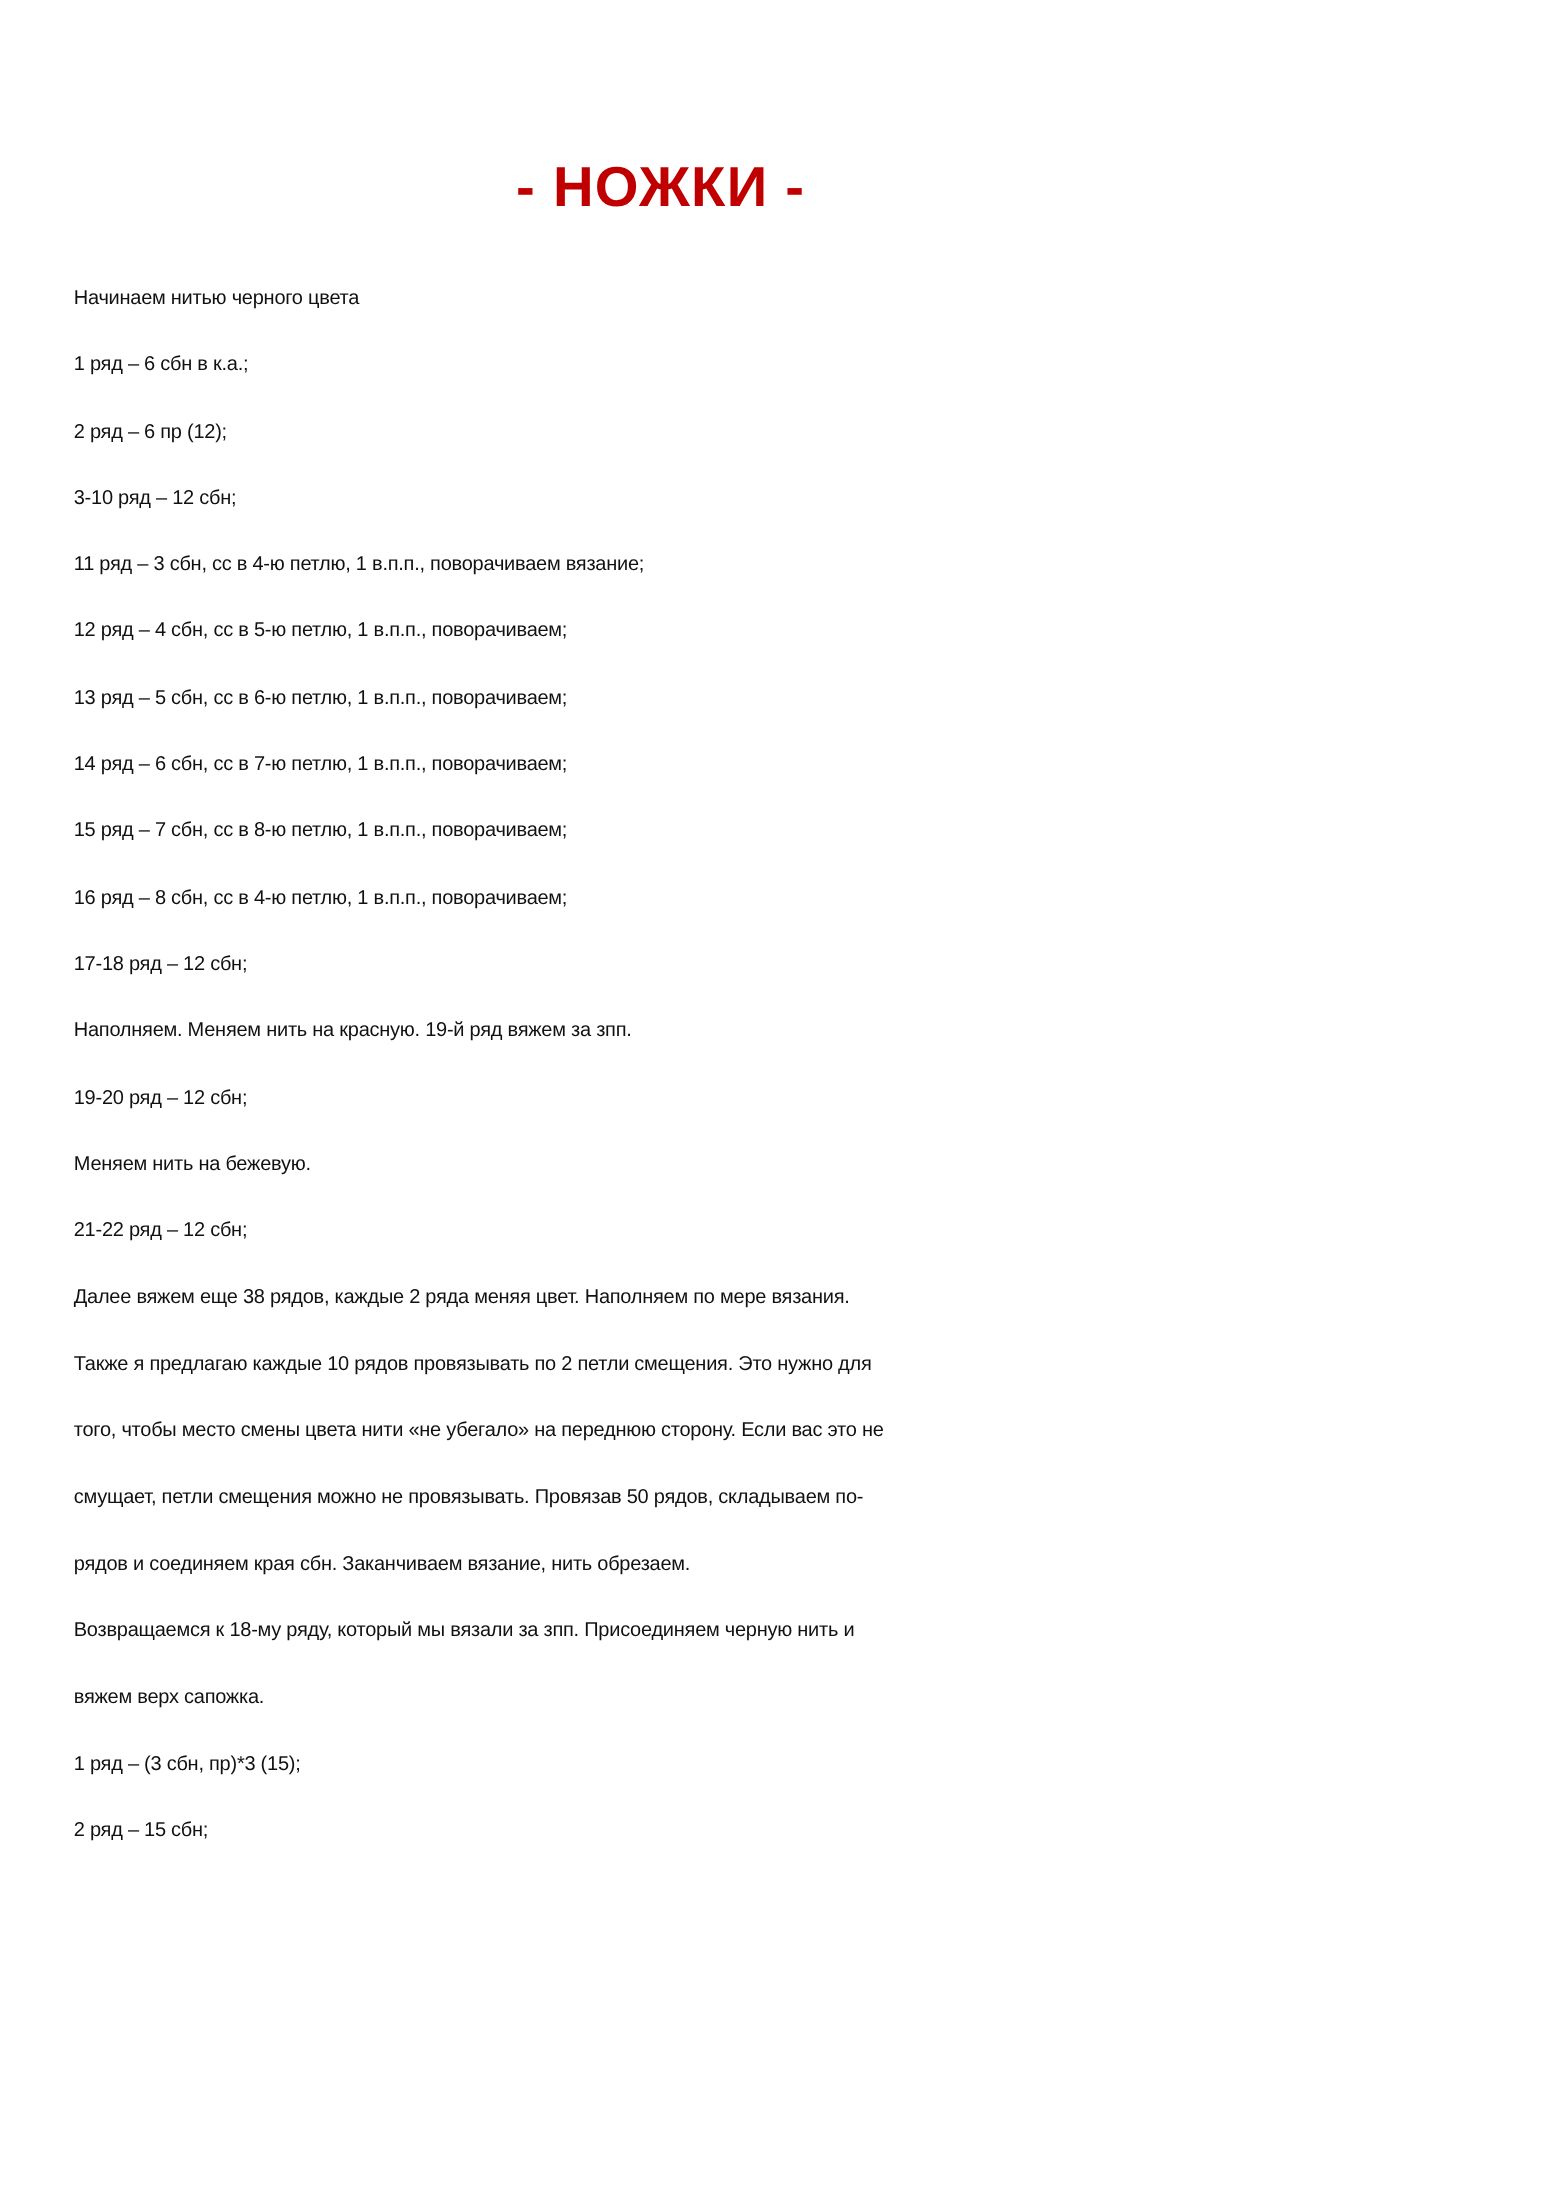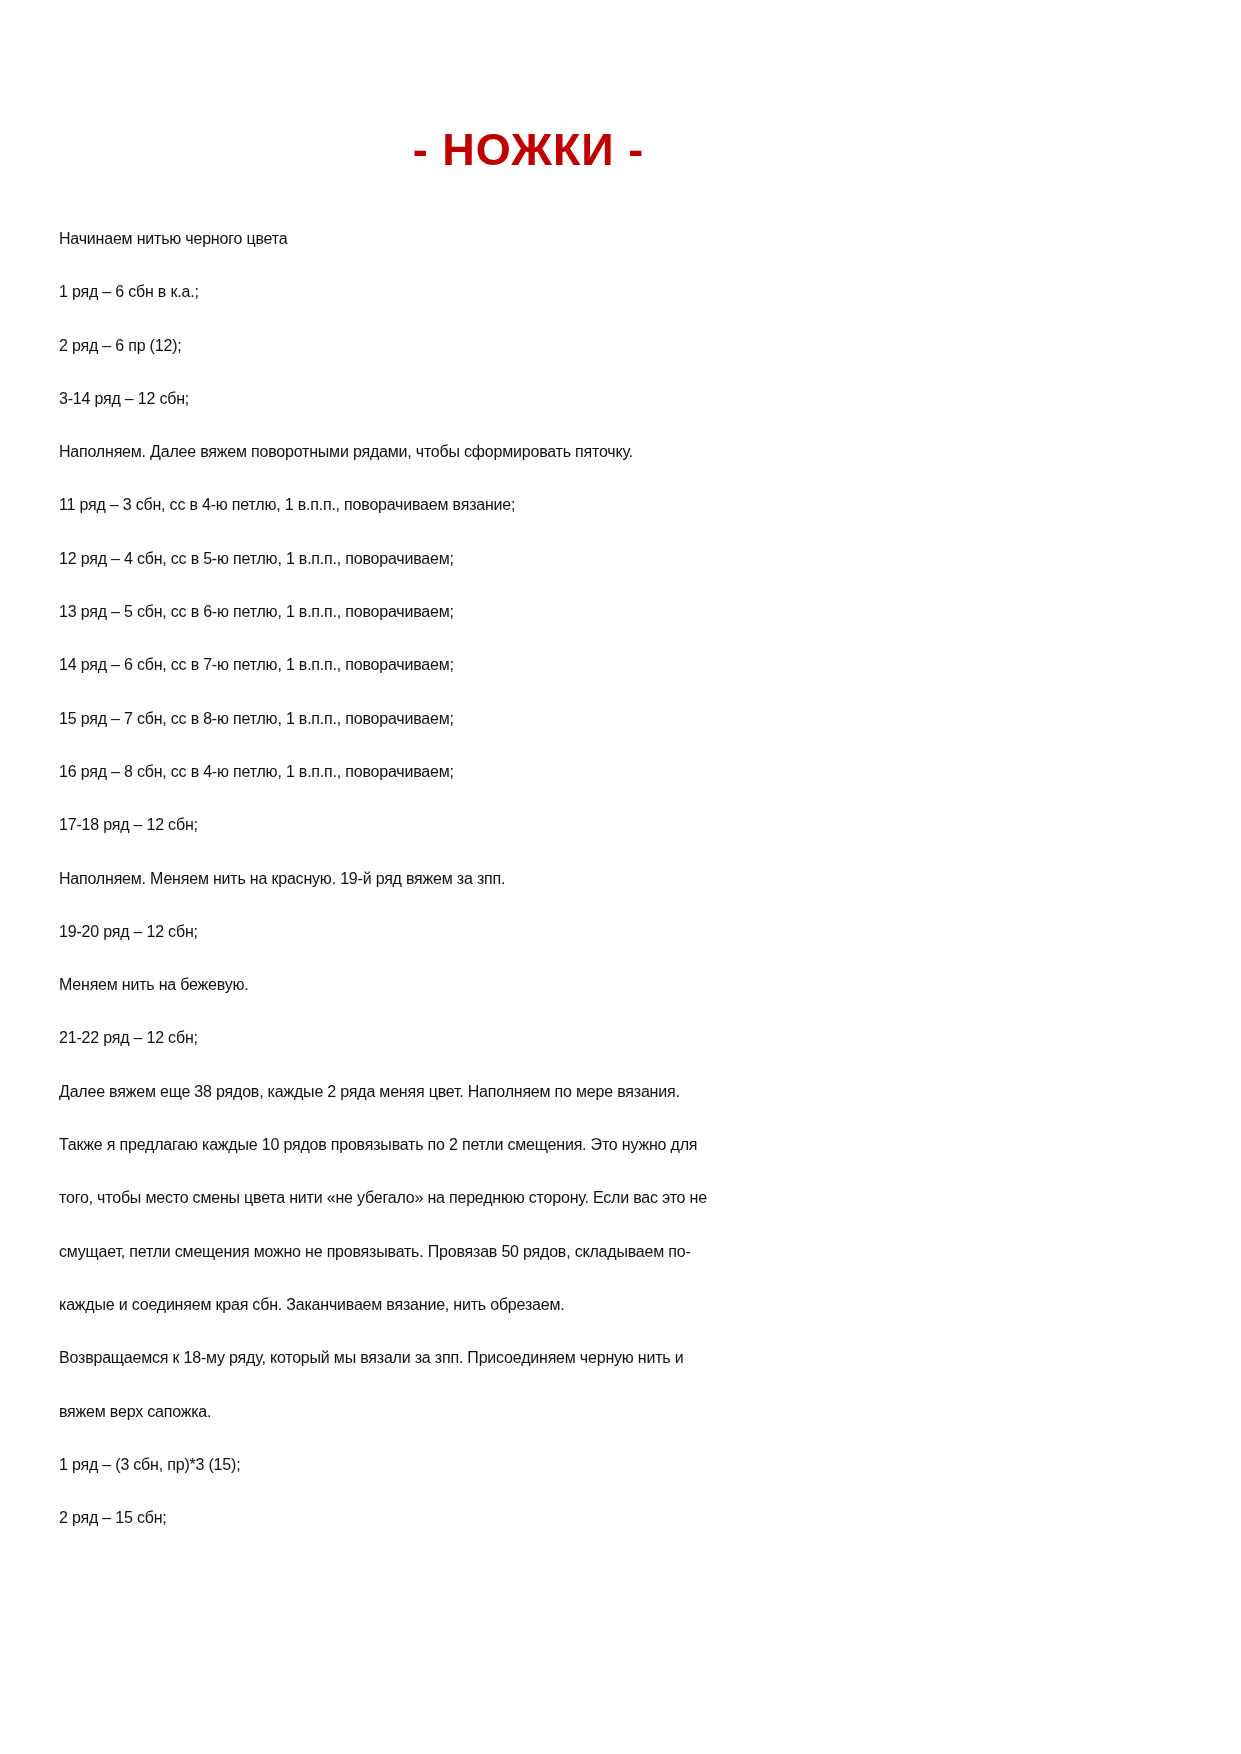--- a/index.html
+++ b/index.html
@@ -46,36 +46,35 @@
 </head>
 <body>
 
 <div class="page">
   <div class="title">- НОЖКИ -</div>
 
   <div class="body-text">
     <div class="line">Начинаем нитью черного цвета</div>
     <div class="line">1 ряд – 6 сбн в к.а.;</div>
     <div class="line">2 ряд – 6 пр (12);</div>
-    <div class="line">3-14 ряд – 12 сбн;</div>
-    <div class="line">Наполняем. Далее вяжем поворотными рядами, чтобы сформировать пяточку.</div>
+    <div class="line">3-10 ряд – 12 сбн;</div>
     <div class="line">11 ряд – 3 сбн, сс в 4-ю петлю, 1 в.п.п., поворачиваем вязание;</div>
     <div class="line">12 ряд – 4 сбн, сс в 5-ю петлю, 1 в.п.п., поворачиваем;</div>
     <div class="line">13 ряд – 5 сбн, сс в 6-ю петлю, 1 в.п.п., поворачиваем;</div>
     <div class="line">14 ряд – 6 сбн, сс в 7-ю петлю, 1 в.п.п., поворачиваем;</div>
     <div class="line">15 ряд – 7 сбн, сс в 8-ю петлю, 1 в.п.п., поворачиваем;</div>
     <div class="line">16 ряд – 8 сбн, сс в 4-ю петлю, 1 в.п.п., поворачиваем;</div>
     <div class="line">17-18 ряд – 12 сбн;</div>
     <div class="line">Наполняем. Меняем нить на красную. 19-й ряд вяжем за зпп.</div>
     <div class="line">19-20 ряд – 12 сбн;</div>
     <div class="line">Меняем нить на бежевую.</div>
     <div class="line">21-22 ряд – 12 сбн;</div>
     <div class="line">Далее вяжем еще 38 рядов, каждые 2 ряда меняя цвет. Наполняем по мере вязания.</div>
     <div class="line">Также я предлагаю каждые 10 рядов провязывать по 2 петли смещения. Это нужно для</div>
     <div class="line">того, чтобы место смены цвета нити «не убегало» на переднюю сторону. Если вас это не</div>
     <div class="line">смущает, петли смещения можно не провязывать. Провязав 50 рядов, складываем по-</div>
-    <div class="line">каждые и соединяем края сбн. Заканчиваем вязание, нить обрезаем.</div>
+    <div class="line">рядов и соединяем края сбн. Заканчиваем вязание, нить обрезаем.</div>
     <div class="line">Возвращаемся к 18-му ряду, который мы вязали за зпп. Присоединяем черную нить и</div>
     <div class="line">вяжем верх сапожка.</div>
     <div class="line">1 ряд – (3 сбн, пр)*3 (15);</div>
     <div class="line">2 ряд – 15 сбн;</div>
   </div>
 </div>
 
 </body></html>

